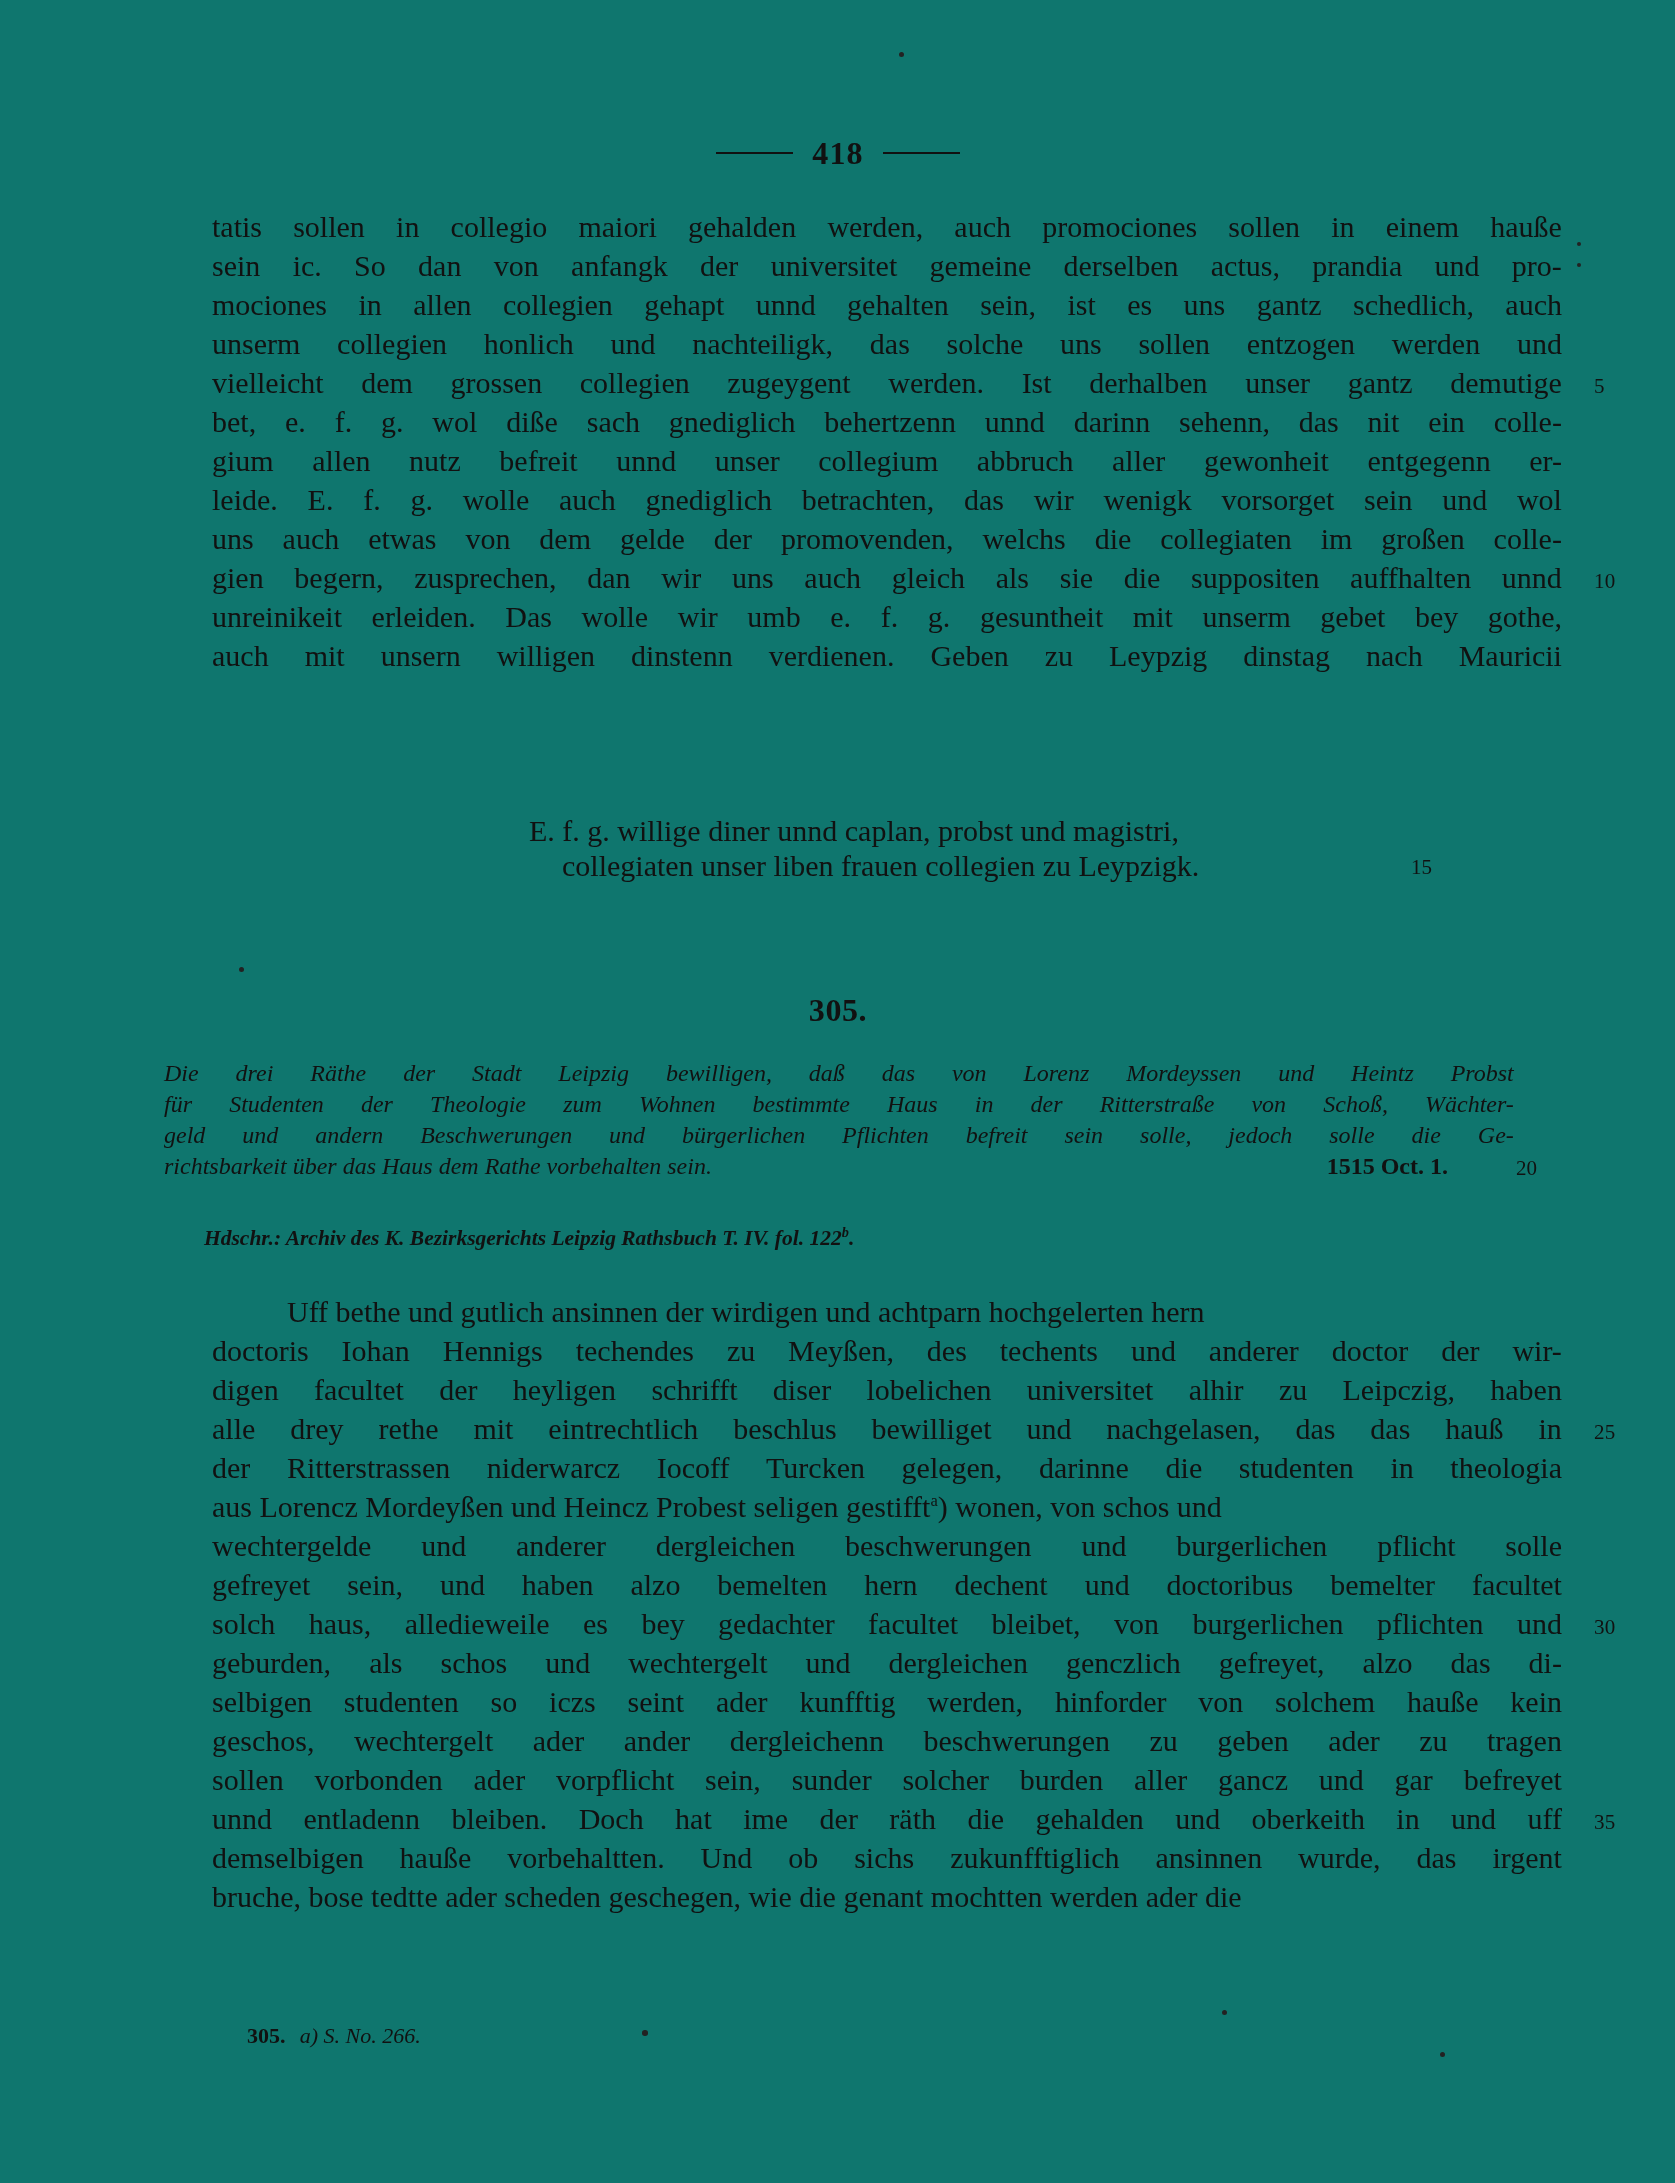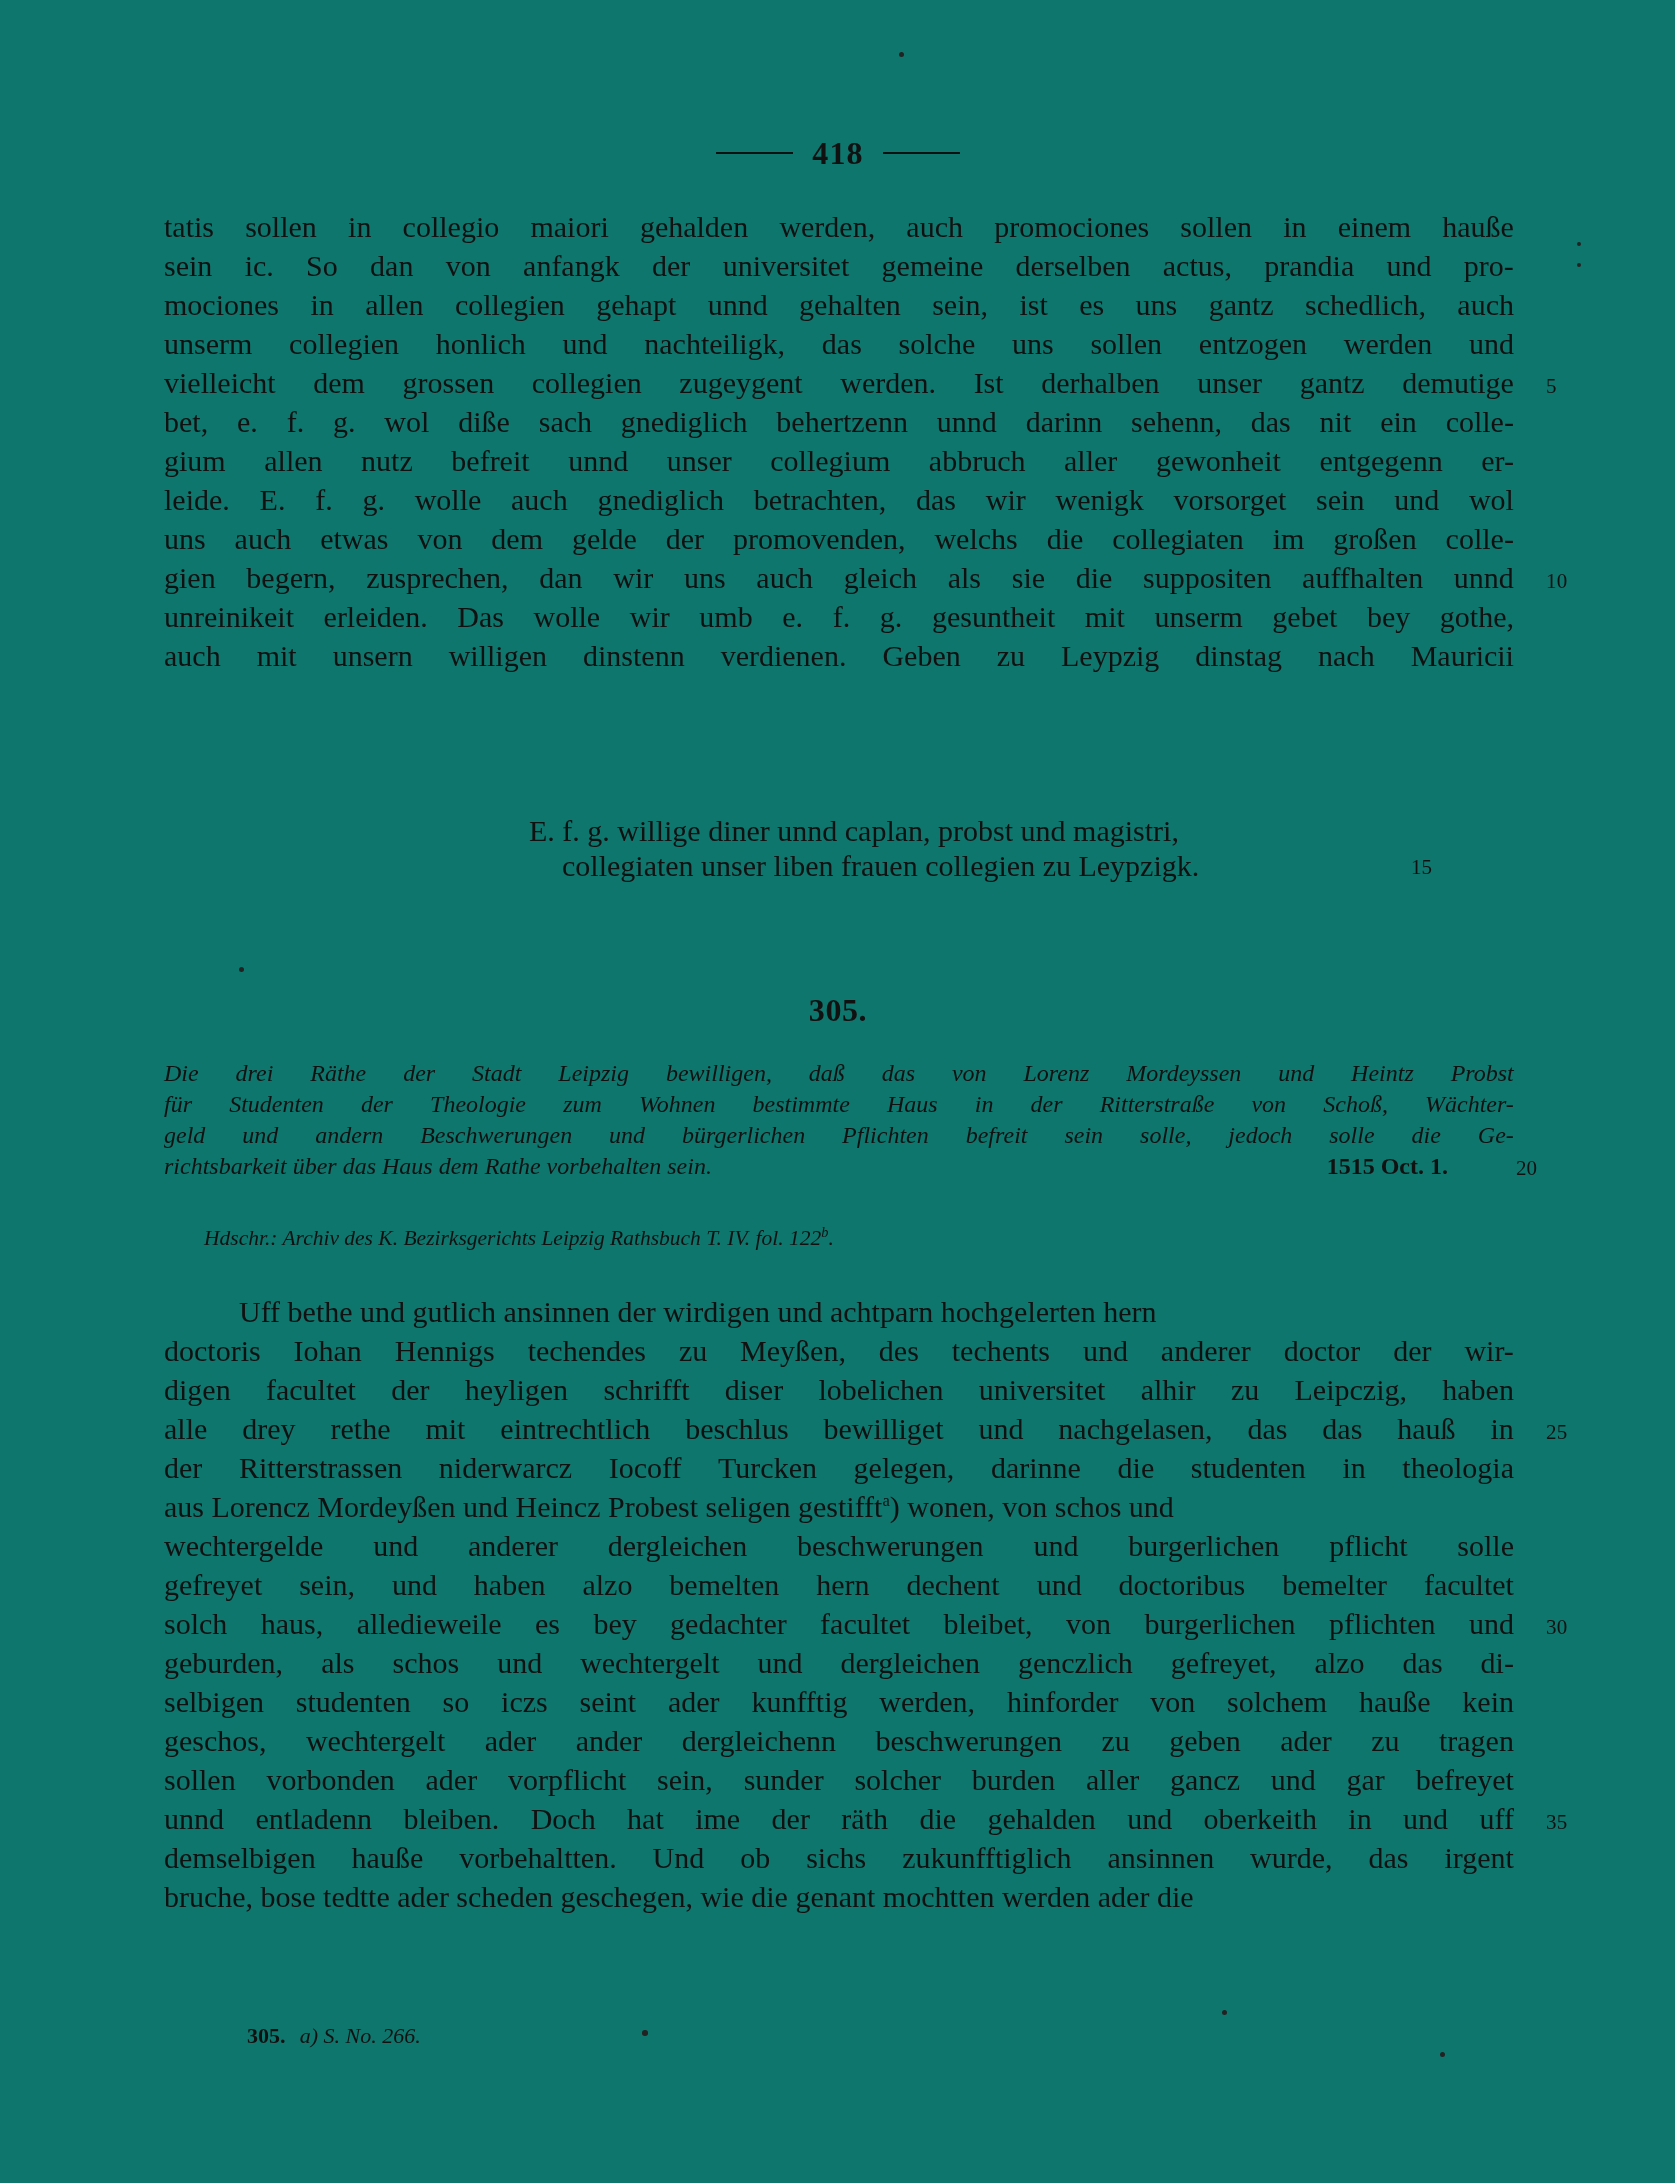--- a/index.html
+++ b/index.html
@@ -46,20 +46,21 @@
   
   .column {
     position: absolute;
     left: 164px;
     width: 1350px;
   }
 
   .para {
     font-size: 30px;
     line-height: 1.0;
+    margin-left: 48px;
   }
 
   
   .line {
     position: relative;
     display: flex;
     justify-content: space-between;
     width: 1350px;
     height: 39px;
     white-space: nowrap;
@@ -143,20 +144,21 @@
     margin-left: 12px;
   }
 
   
   .source-note {
     position: absolute;
     left: 204px;
     font-style: italic;
     font-size: 21.5px;
     white-space: nowrap;
+    font-weight: bold;
   }
   .source-note sup {
     font-size: 14.3px;
     vertical-align: super;
   }
 
   
   .footnote {
     position: absolute;
     left: 247px;

